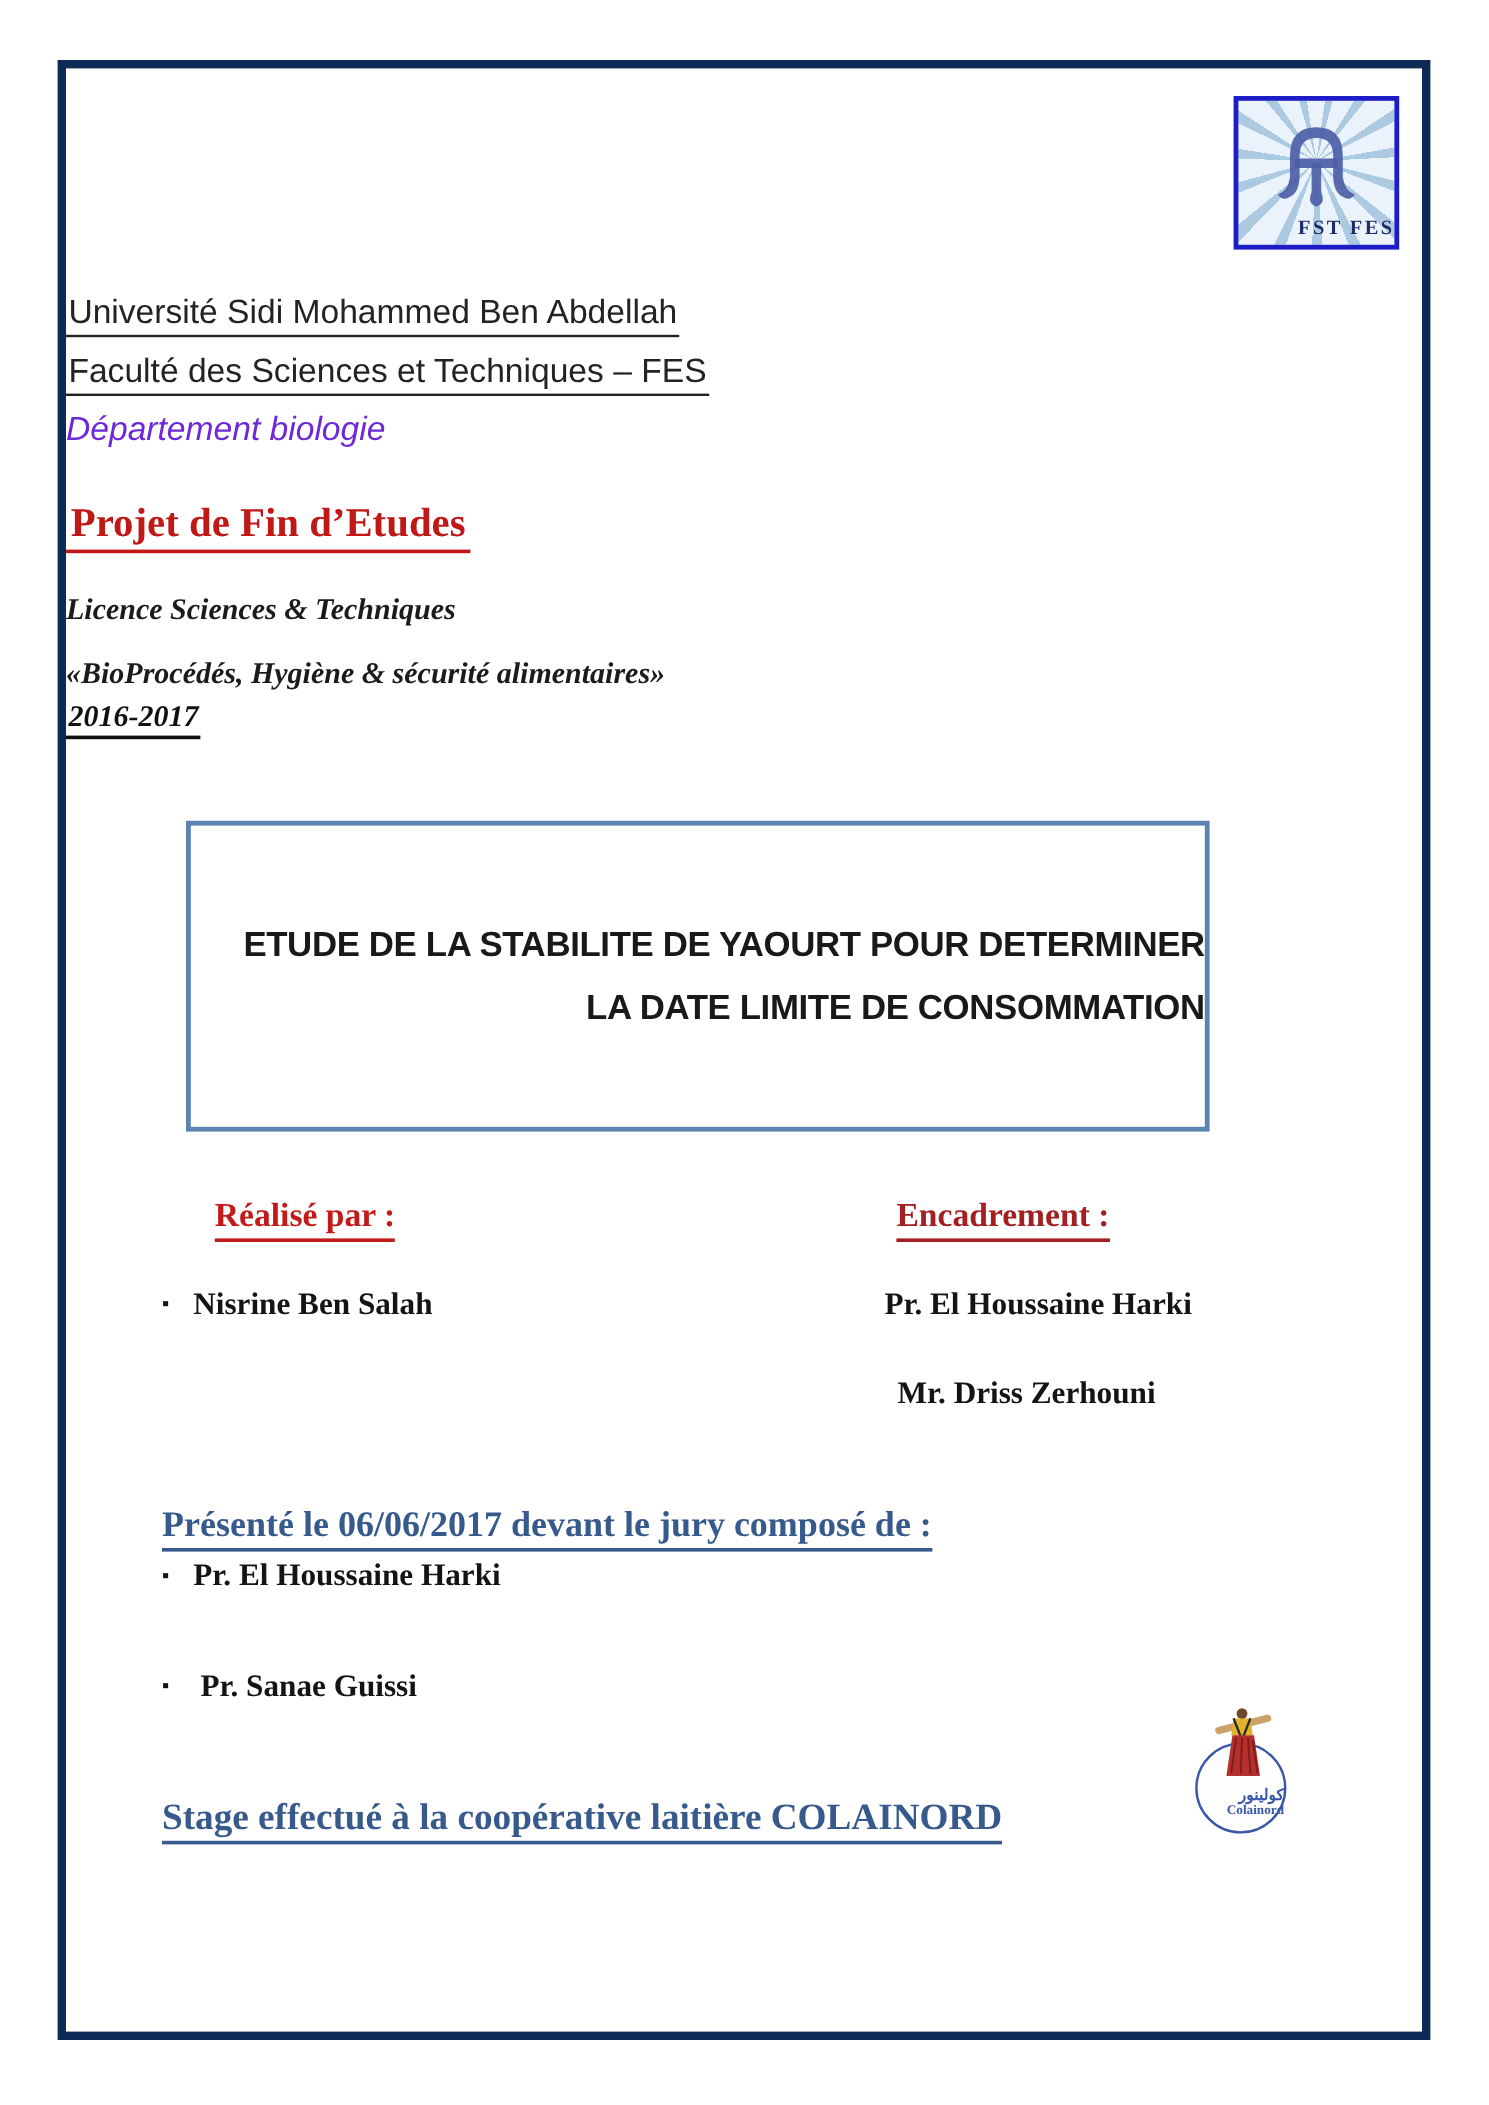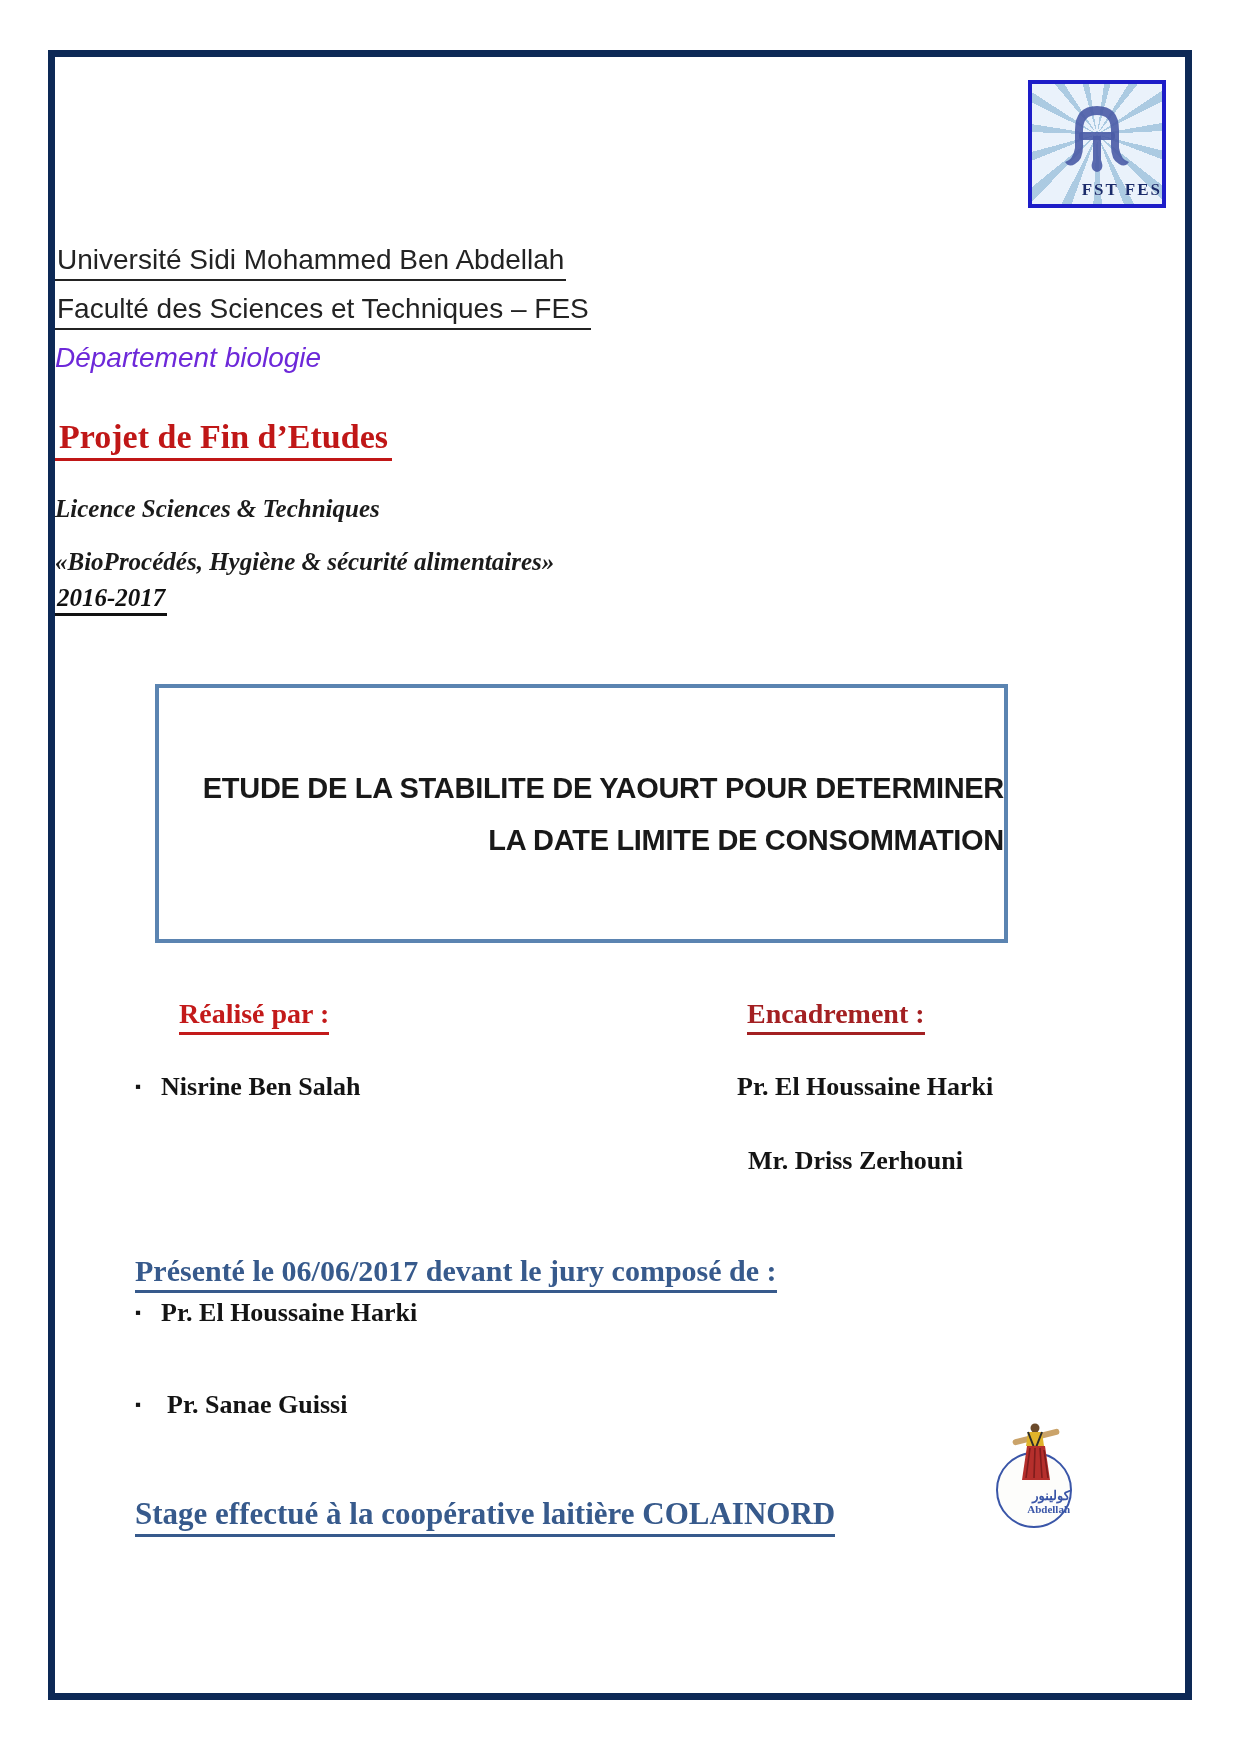--- a/index.html
+++ b/index.html
@@ -158,21 +158,21 @@
 
   <div class="blue-heading presente">Présenté le 06/06/2017 devant le jury composé de :</div>
   <div class="person jury1"><span class="bullet">▪</span><span>Pr. El Houssaine Harki</span></div>
   <div class="person jury2"><span class="bullet">▪</span><span style="margin-left:6px;">Pr. Sanae Guissi</span></div>
 
   <div class="blue-heading stage">Stage effectué à la coopérative laitière COLAINORD</div>
 
   <div class="cola-logo">
     <div class="cola-circle">
       <div class="cola-arabic">كولينور</div>
-      <div class="cola-latin">Abdellah</div>
+      <div class="cola-latin">Colainord</div>
     </div>
     <svg class="cola-figure" width="52" height="62" viewBox="0 0 52 62">
       <rect x="2" y="14" width="48" height="6" rx="3" fill="#caa36a" transform="rotate(-14 26 17)"></rect>
       <circle cx="25" cy="8" r="4.5" fill="#6b4a2b"></circle>
       <path d="M18 12 L32 12 L34 26 L16 26 Z" fill="#e0b32a"></path>
       <path d="M18 12 L25 30 L32 12" fill="none" stroke="#2a2a2a" stroke-width="2"></path>
       <path d="M17 26 L35 26 L40 60 L12 60 Z" fill="#b52f2c"></path>
       <path d="M20 28 L16 58 M25 28 L24 58 M30 28 L32 58 M34 30 L38 58" stroke="#7e1d1c" stroke-width="1.6" fill="none"></path>
     </svg>
   </div>

